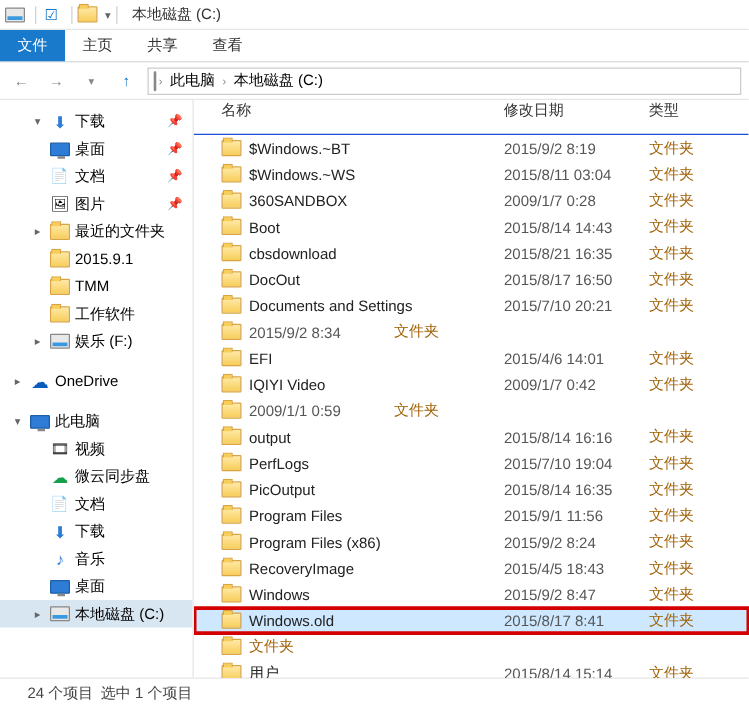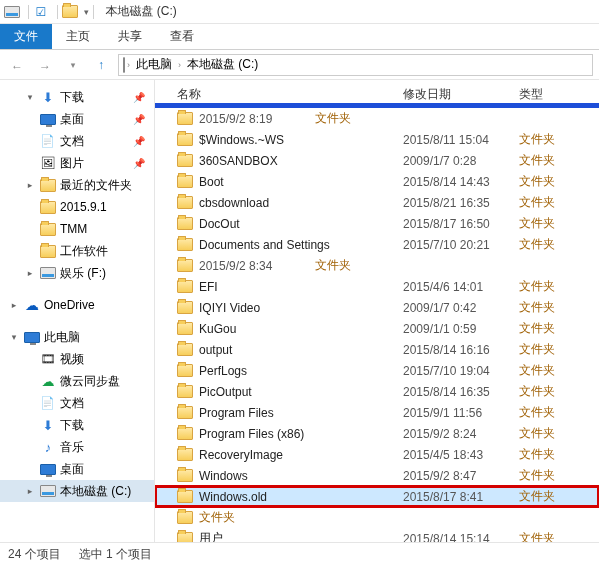--- a/index.html
+++ b/index.html
@@ -22,33 +22,33 @@
 .sidebar::-webkit-scrollbar{width:15px}
 .sidebar::-webkit-scrollbar-thumb{background:#c4c4c4}
 .sidebar::-webkit-scrollbar-track{background:#f0f0f0}
 .tree-item{display:flex;align-items:center;height:22px;padding-left:8px;cursor:pointer;white-space:nowrap}
 .tree-item .tw{width:12px;color:#666;font-size:9px;display:inline-flex;justify-content:center}
 .tree-item .ic{width:16px;height:16px;margin:0 4px;display:inline-flex;align-items:center;justify-content:center}
 .tree-item .pin{margin-left:auto;margin-right:8px;color:#777;font-size:10px}
 .tree-item.selected{background:#d8e6f2}
 .tree-item.depth1{padding-left:24px}
 .main{flex:1;display:flex;flex-direction:column;overflow:hidden}
-.cols{height:28px;display:flex;align-items:flex-end;border-bottom:5px solid #1d4ed8;padding-left:22px;color:#333}
+.cols{height:28px;display:flex;align-items:flex-start;border-bottom:1px solid #1d4ed8;padding-left:22px;color:#333}
 .c-name{width:226px}
 .c-date{width:116px}
 .c-type{flex:1}
 .filelist{flex:1;overflow-y:auto;overflow-x:hidden}
 .row{display:flex;align-items:center;height:21px;padding-left:22px;cursor:pointer}
 .row .ic{width:16px;height:16px;margin-right:6px;display:inline-flex;align-items:center;justify-content:center}
 .row .nm{width:204px;color:#222}
 .row .dt{width:116px;color:#555}
 .row .tp{color:#a16207}
 .row.selected{background:#cde8ff}
 .row.highlighted{outline:3px solid #d40000;outline-offset:-2px}
-.statusbar{height:24px;border-top:1px solid #e5e5e5;display:flex;align-items:center;padding:0 8px;gap:18px;color:#444;background:#fff}
+.statusbar{height:24px;border-top:1px solid #e5e5e5;display:flex;align-items:center;padding:0 22px;gap:6px;color:#444;background:#fff}
 .folder-ico{width:16px;height:13px;background:linear-gradient(#ffe9a6,#f7ce5b);border:1px solid #d9a441;border-radius:1px;position:relative}
 .folder-ico::before{content:"";position:absolute;top:-3px;left:0;width:6px;height:3px;background:#f7ce5b;border:1px solid #d9a441;border-bottom:none;border-radius:1px 1px 0 0}
 .drive-ico{width:16px;height:12px;background:#e8e8e8;border:1px solid #888;border-radius:1px;position:relative}
 .drive-ico::after{content:"";position:absolute;bottom:1px;left:1px;right:1px;height:3px;background:#3b99e0}
 .monitor-ico{width:16px;height:11px;background:#2e7cd6;border:1px solid #1a5fa8;border-radius:1px;position:relative}
 .monitor-ico::after{content:"";position:absolute;bottom:-3px;left:5px;width:6px;height:2px;background:#888}
 .cloud-ico{color:#0a5bbf;font-size:14px}
 </style>
 </head>
 <body>
@@ -228,29 +228,30 @@
     <div class="cols">
       <div class="c-name">名称</div>
       <div class="c-date">修改日期</div>
       <div class="c-type">类型</div>
     </div>
     <div class="filelist" id="filelist">
         <div class="row">
           <span class="ic">
             <span class="folder-ico"></span>
           </span>
+          <span class="nm">$Windows.~BT</span>
           <span class="dt">2015/9/2 8:19</span>
           <span class="tp">文件夹</span>
         </div>
         <div class="row">
           <span class="ic">
             <span class="folder-ico"></span>
           </span>
           <span class="nm">$Windows.~WS</span>
-          <span class="dt">2015/8/11 15:04</span>
+          <span class="dt">2015/8/11 03:04</span>
           <span class="tp">文件夹</span>
         </div>
         <div class="row">
           <span class="ic">
             <span class="folder-ico"></span>
           </span>
           <span class="nm">360SANDBOX</span>
           <span class="dt">2009/1/7 0:28</span>
           <span class="tp">文件夹</span>
         </div>
@@ -306,21 +307,20 @@
             <span class="folder-ico"></span>
           </span>
           <span class="nm">IQIYI Video</span>
           <span class="dt">2009/1/7 0:42</span>
           <span class="tp">文件夹</span>
         </div>
         <div class="row">
           <span class="ic">
             <span class="folder-ico"></span>
           </span>
-          <span class="nm">KuGou</span>
           <span class="dt">2009/1/1 0:59</span>
           <span class="tp">文件夹</span>
         </div>
         <div class="row">
           <span class="ic">
             <span class="folder-ico"></span>
           </span>
           <span class="nm">output</span>
           <span class="dt">2015/8/14 16:16</span>
           <span class="tp">文件夹</span>

